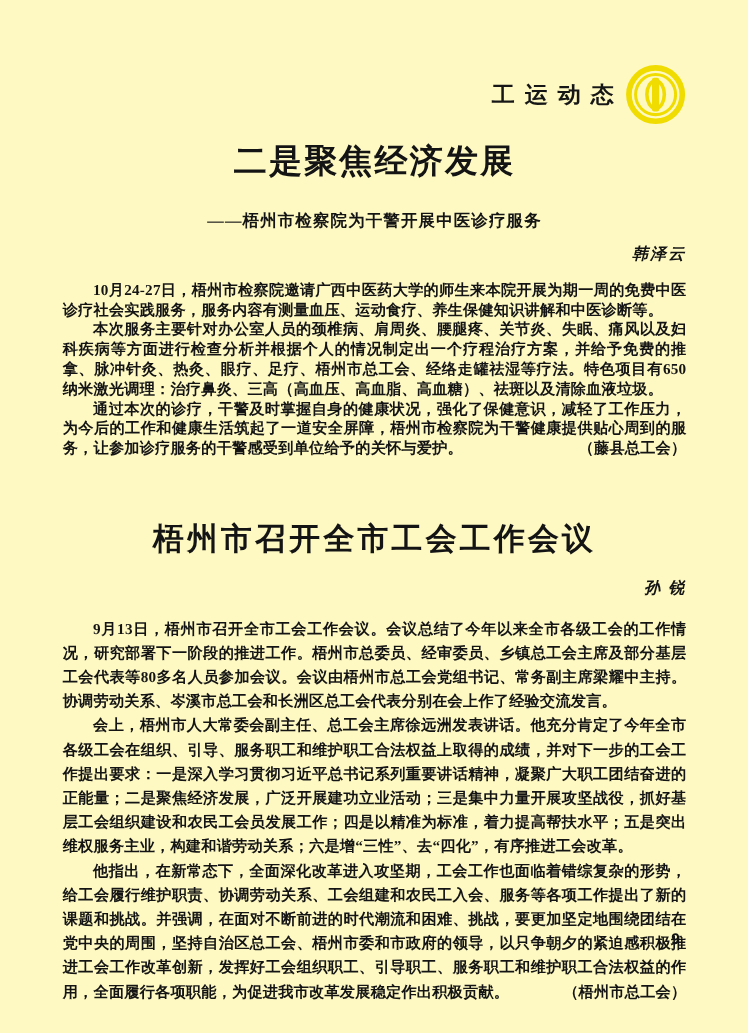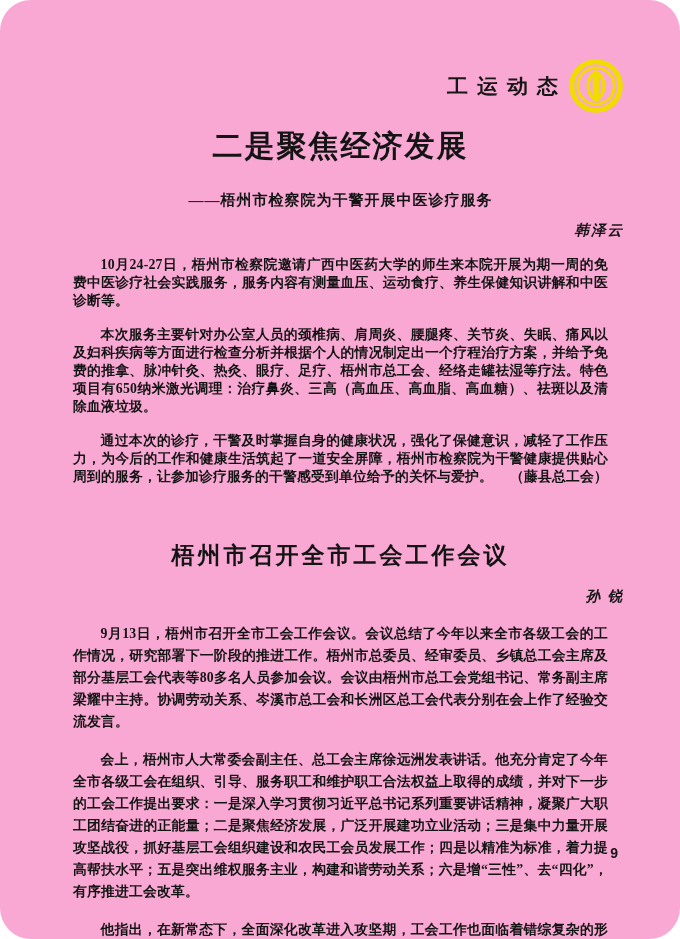--- a/index.html
+++ b/index.html
@@ -1,27 +1,26 @@
 <!DOCTYPE html>
 <html lang="zh"><head>
 <meta charset="utf-8">
 <style>
   html, body { margin: 0; padding: 0; background: #ffffff; }
   .page {
     position: relative;
     width: 680px;
     height: 939px;
     margin: 0 auto;
-    background: #f9a8d4;
+    background: #fef9c3;
     box-sizing: border-box;
     padding: 0 56px 0 57px;
     font-family: "Liberation Serif", serif;
     color: #141414;
     overflow: hidden;
-    border-radius: 31px;
   }
   
   .masthead {
     margin-top: 58px;
     height: 56px;
     display: flex;
     justify-content: flex-end;
     align-items: center;
     gap: 1px;
   }
@@ -54,36 +53,36 @@
   .author {
     margin-top: 11px;
     text-align: right;
     font-size: 14.5px;
     font-weight: bold;
     letter-spacing: 2px;
     font-style: italic;
   }
   .body { margin-top: 15px; }
   .body p {
-    margin: 16px;
+    margin: 0;
     text-indent: 2em;
     text-align: justify;
     font-size: 13.8px;
     font-weight: 600;
     letter-spacing: 0.2px;
   }
   .body-1 p { line-height: 18px; }
   .body-2 p { line-height: 22px; }
   .attribution { float: right; text-indent: 0; }
 
   
   .title-2 {
     margin: 54px 0 0 0;
     text-align: center;
-    font-size: 23px;
+    font-size: 28px;
     font-weight: bold;
     letter-spacing: 3px;
   }
   .author-2 { margin-top: 16px; }
   .body-2 { margin-top: 17px; }
 
   
   .page-number {
     position: absolute;
     top: 845px;

